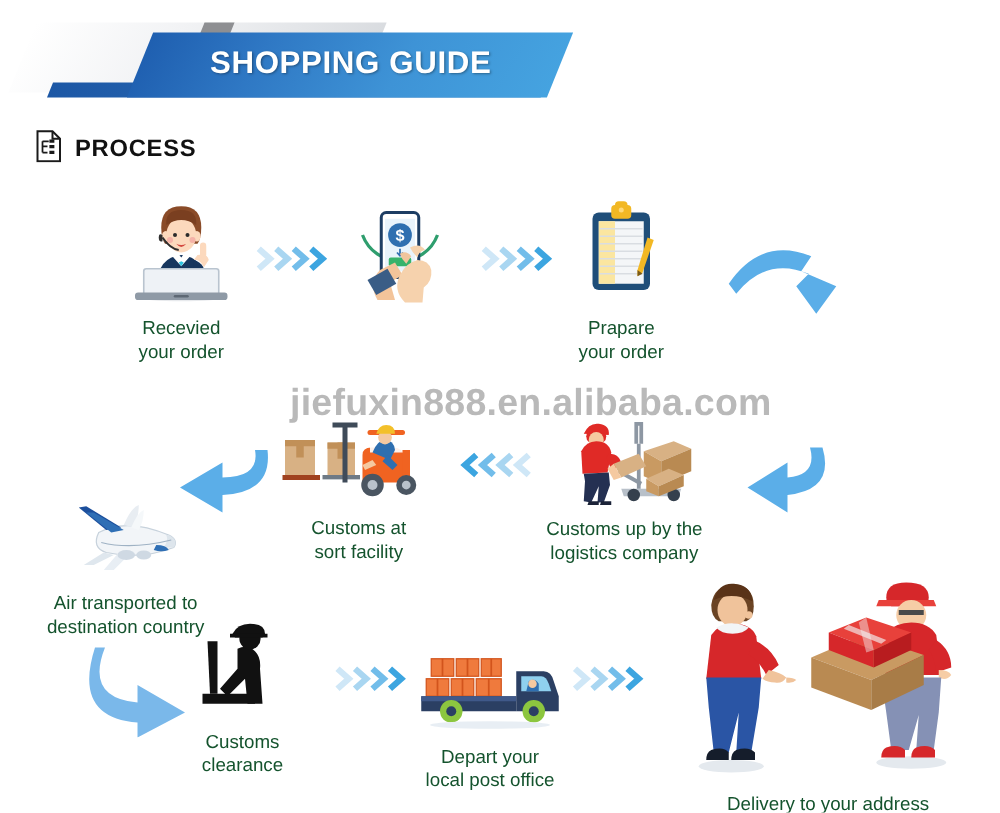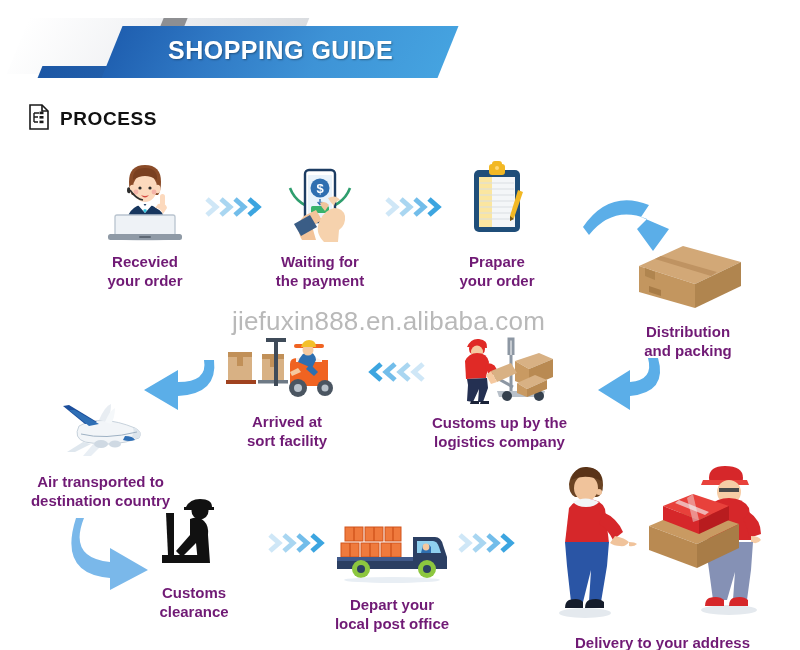--- a/index.html
+++ b/index.html
@@ -38,34 +38,33 @@
     text-shadow:1px 1px 2px rgba(0,0,0,.35);
   }
 
   
   #process-heading{left:28px;top:104px;display:flex;align-items:center;gap:10px;}
   #process-heading .ptxt{font-size:19px;font-weight:bold;letter-spacing:.6px;color:#111;}
 
   
   .step{position:absolute;text-align:center;}
   .step .cap{
-    font-size:15px;line-height:19px;color:#701a75;white-space:pre-line;
+    font-size:15px;line-height:19px;color:#14532d;white-space:pre-line;
     margin-top:4px;
-    font-weight:bold;
   }
   .art{position:relative;margin:0 auto;}
 
   
   .chev{position:absolute;display:flex;align-items:center;}
   .chev svg{display:block;}
 
   
   #watermark{
-    left:232px;top:306px;font-size:26px;color:#b9b9b9;
-    letter-spacing:.2px;white-space:nowrap;
+    left:232px;top:306px;font-size:30px;color:#b9b9b9;
+    letter-spacing:.2px;white-space:nowrap;font-weight:bold;
   }
 </style>
 </head>
 <body>
 
 <div class="stage">
 
   <div class="abs" id="header-banner">
     <div class="band-grey"></div>
     <div class="band-grey-dark"></div>
@@ -141,22 +140,20 @@
         <text x="48" y="35" font-size="13" font-family="'Liberation Sans',sans-serif" font-weight="bold" fill="#ffffff" text-anchor="middle">$</text>
         <path d="M48 41 v5 M45.6 44 l2.4 2.6 l2.4-2.6" stroke="#2f6fb0" stroke-width="1.4" fill="none"></path>
         <rect x="39" y="48" width="18" height="7" rx="1.6" fill="#37b36b"></rect>
         <path d="M30 82 q-8-14 2-24 l12 -6 l6 10 l-10 6 l4 14Z" fill="#f3c49a"></path>
         <path d="M22 66 l16-9 l7 12 l-16 9Z" fill="#3a5d86"></path>
         <path d="M52 84 q-10-10-4-22 q5-10 14-12 q9 0 11 8 q1 9-6 14 l-1 12Z" fill="#f6d2ad"></path>
         <path d="M56 40 q8-4 12 2 q-5 1-6 6 q-4-4-6-8Z" fill="#f6d2ad"></path>
         <path d="M48 45 q5-3 9 2 l-4 6 q-4-4-5-8Z" fill="#f0c49c"></path>
       </svg>
     </div>
-    <div class="cap">Waiting for
-the payment</div>
   </div>
 
   <div class="chev" style="left:383px;top:192px;">
     <svg width="62" height="30" viewBox="0 0 62 30">
       <g fill="none" stroke-width="5" stroke-linecap="butt" stroke-linejoin="miter">
         <path d="M4 7 L13 15 L4 23" stroke="#cfe7f7"></path>
         <path d="M18 7 L27 15 L18 23" stroke="#a9d6f1"></path>
         <path d="M32 7 L41 15 L32 23" stroke="#72bdea"></path>
         <path d="M46 7 L55 15 L46 23" stroke="#3CA5E0"></path>
       </g>
@@ -182,34 +179,20 @@
     <div class="cap">Prapare
 your order</div>
   </div>
 
   <div class="abs" style="left:575px;top:183px;">
     <svg width="110" height="80" viewBox="0 0 110 80">
       <path d="M8 44 Q34 6 74 22 L66 34 L94 46 L78 68 L62 46 L72 36 Q38 22 14 52 Z" fill="#5BAEE8"></path>
     </svg>
   </div>
 
-  <div class="step" style="left:618px;top:238px;width:140px;">
-    <div class="art">
-      <svg width="126" height="76" viewBox="0 0 126 76">
-        <path d="M14 28 L58 8 L116 24 L70 46 Z" fill="#d2a877"></path>
-        <path d="M14 28 L70 46 L70 70 L14 54 Z" fill="#c3965f"></path>
-        <path d="M70 46 L116 24 L116 48 L70 70 Z" fill="#b0854f"></path>
-        <path d="M36 18 L92 34 L86 38 L30 21 Z" fill="#bf9362"></path>
-        <path d="M20 30 L30 34 L30 42 L20 38 Z" fill="#b0854f"></path>
-        <path d="M24 48 L36 52 L36 58 L24 54 Z" fill="#a87c47"></path>
-      </svg>
-    </div>
-    <div class="cap">Distribution
-and packing</div>
-  </div>
 
   <div class="abs" style="left:572px;top:352px;">
     <svg width="110" height="72" viewBox="0 0 110 72">
       <path d="M86 6 Q96 40 58 44 L58 58 L26 38 L58 18 L58 30 Q82 28 76 6 Z" fill="#5BAEE8"></path>
     </svg>
   </div>
 
   <div class="abs" id="watermark">jiefuxin888.en.alibaba.com</div>
 
   <div class="step" style="left:427px;top:325px;width:145px;">
@@ -275,21 +258,21 @@
         <circle cx="86" cy="20" r="5.5" fill="#f5c9a0"></circle>
         <path d="M79 17 q2-7 8-7 q7 0 7 7Z" fill="#f3c02a"></path>
         <path d="M76 38 l-8 4 l2 4 l9-4Z" fill="#f5c9a0"></path>
         <path d="M88 34 l8 8 l-4 4 l-8-7Z" fill="#2e6fb0"></path>
         <circle cx="76" cy="58" r="9" fill="#4a5561"></circle>
         <circle cx="76" cy="58" r="4" fill="#b9c2cb"></circle>
         <circle cx="103" cy="58" r="8" fill="#4a5561"></circle>
         <circle cx="103" cy="58" r="3.5" fill="#b9c2cb"></circle>
       </svg>
     </div>
-    <div class="cap">Arrived at
+    <div class="cap">Customs at
 sort facility</div>
   </div>
 
   <div class="abs" style="left:132px;top:352px;">
     <svg width="100" height="70" viewBox="0 0 100 70">
       <path d="M82 8 Q86 42 46 44 L46 58 L12 38 L46 18 L46 30 Q76 30 72 8 Z" fill="#5BAEE8"></path>
     </svg>
   </div>
 
   <div class="step" style="left:18px;top:390px;width:165px;">

